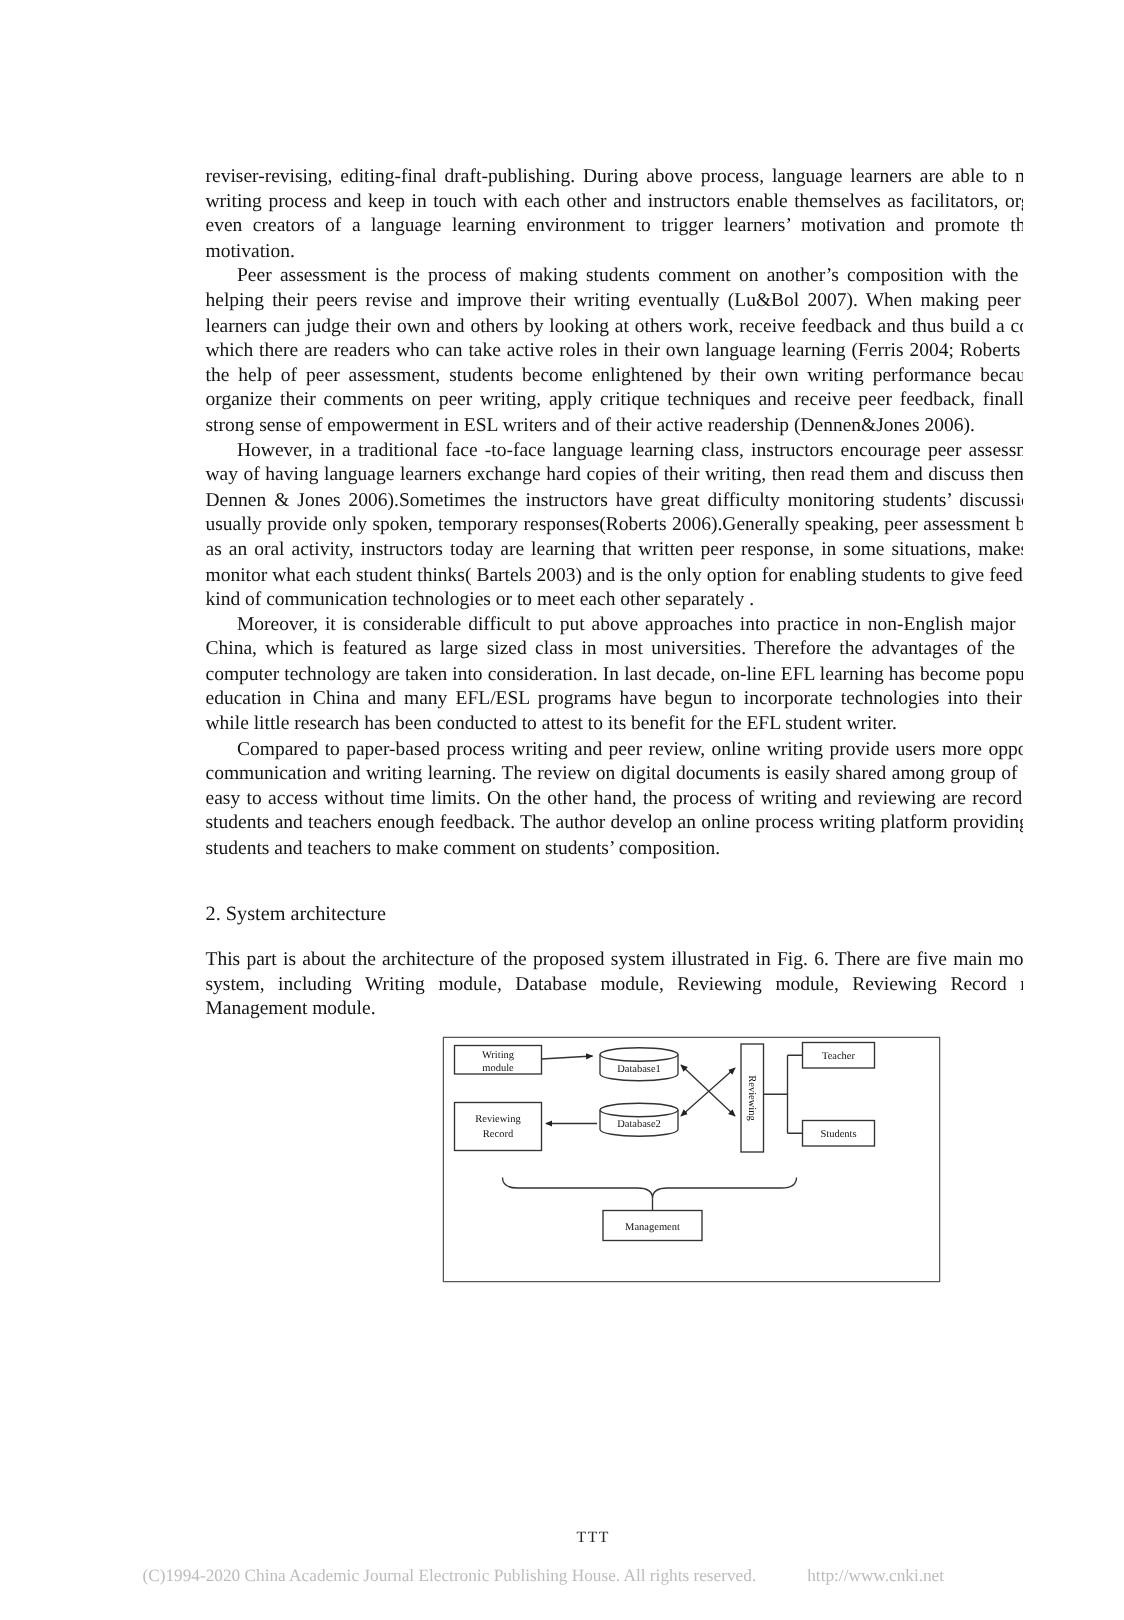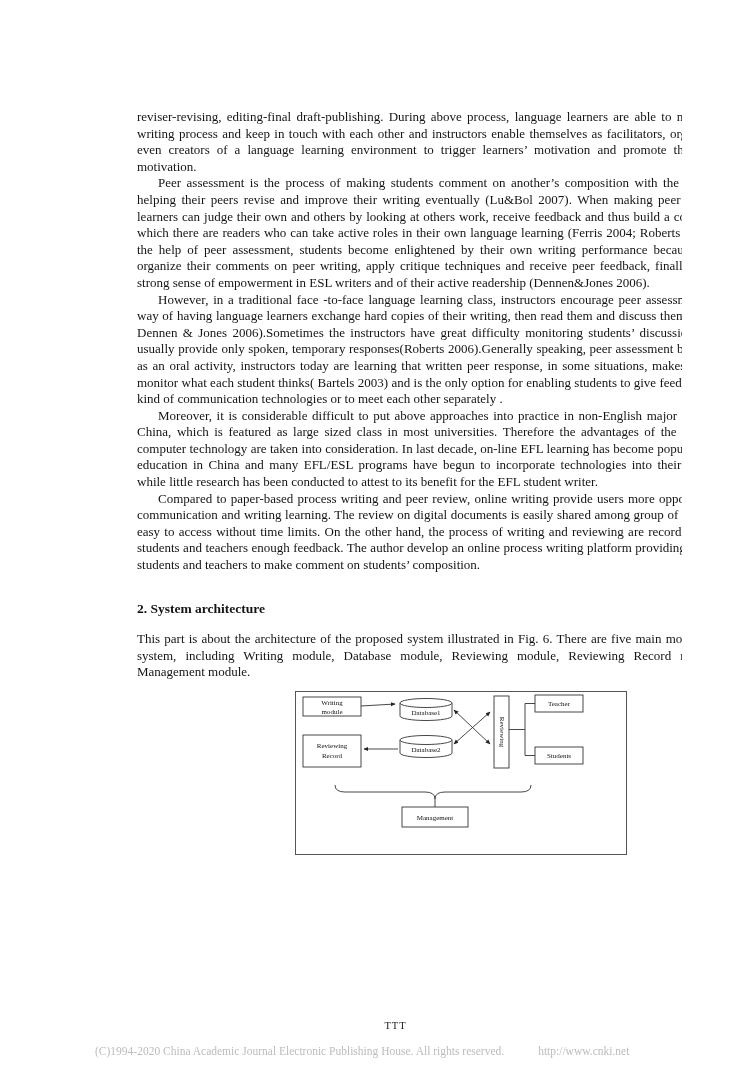--- a/index.html
+++ b/index.html
@@ -20,21 +20,21 @@
     left:70px;
     width:610px;
     font-size:13px;
     line-height:16.6px;
     text-align:justify;
   }
   p.para { margin:0; }
   p.indent { text-indent:21px; }
   .section-heading {
     font-size:13.5px;
-    font-weight:bold;
+    font-weight:normal;
     margin-top:27px;
     margin-bottom:14px;
     text-align:left;
   }
   .figure-wrap {
     margin-top:10px;
     margin-left:158px;
     width:332px;
   }
   .diagram .shape { fill:#ffffff; stroke:#333333; stroke-width:0.9; }

